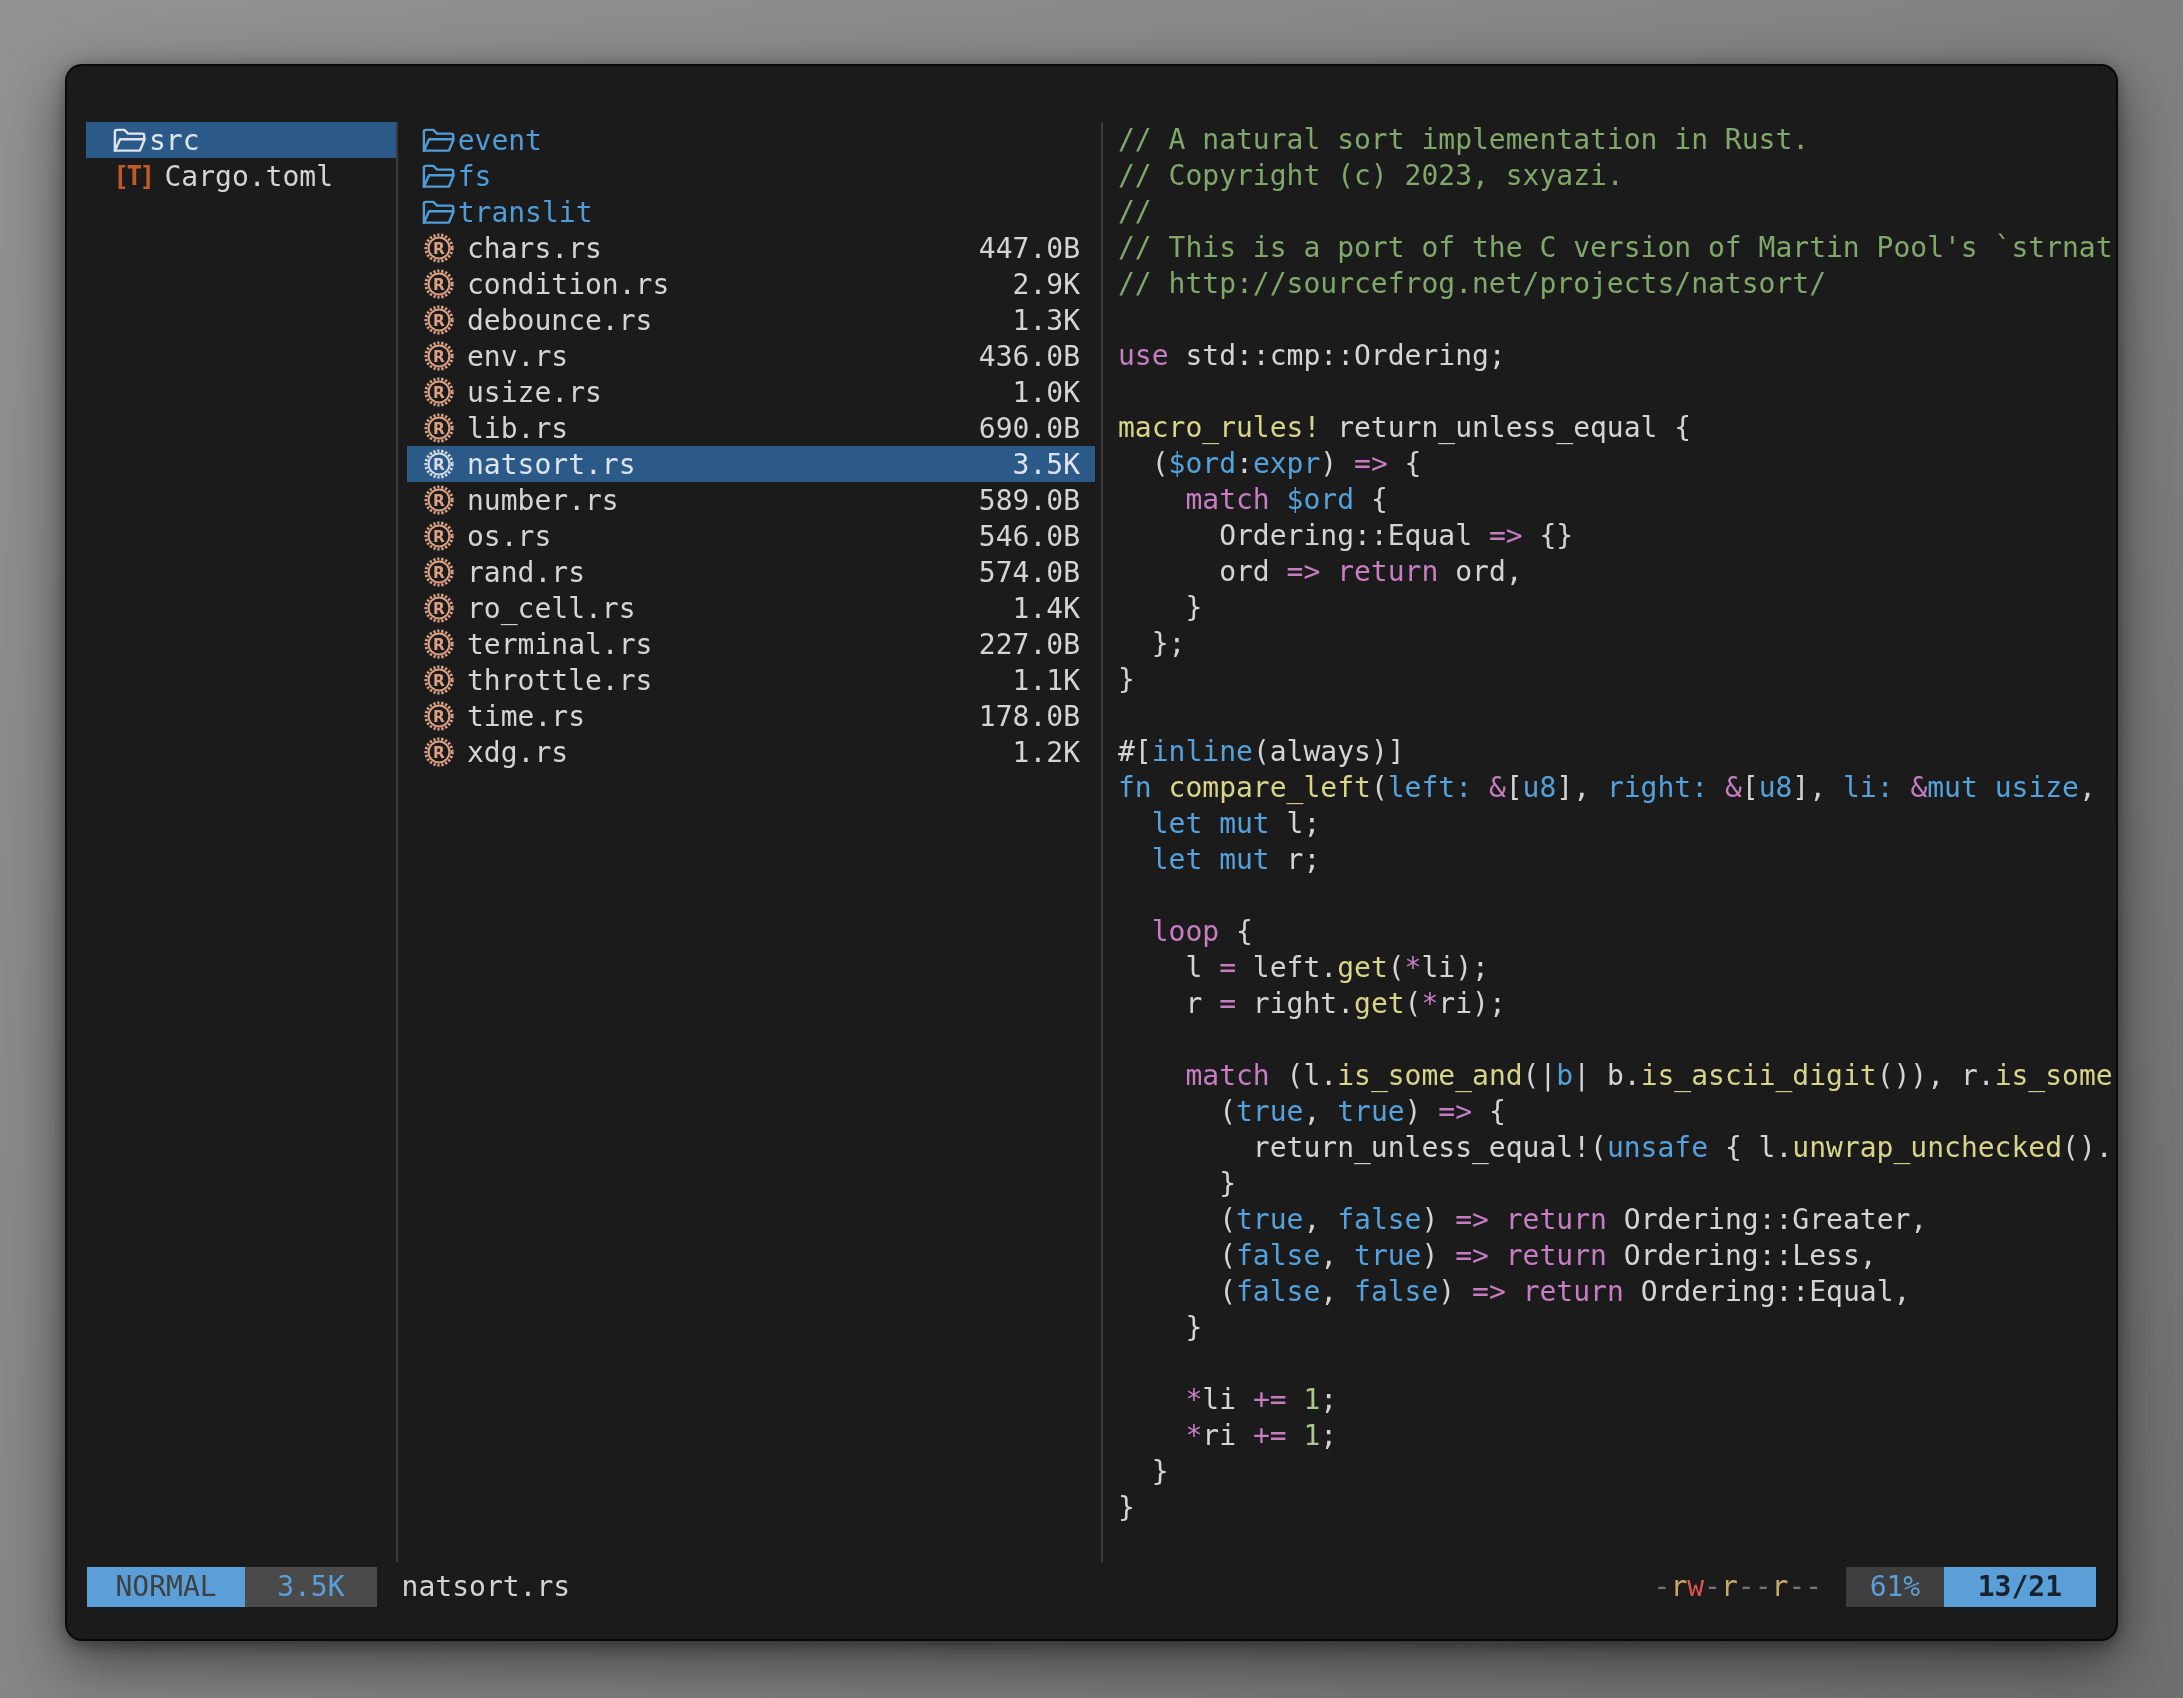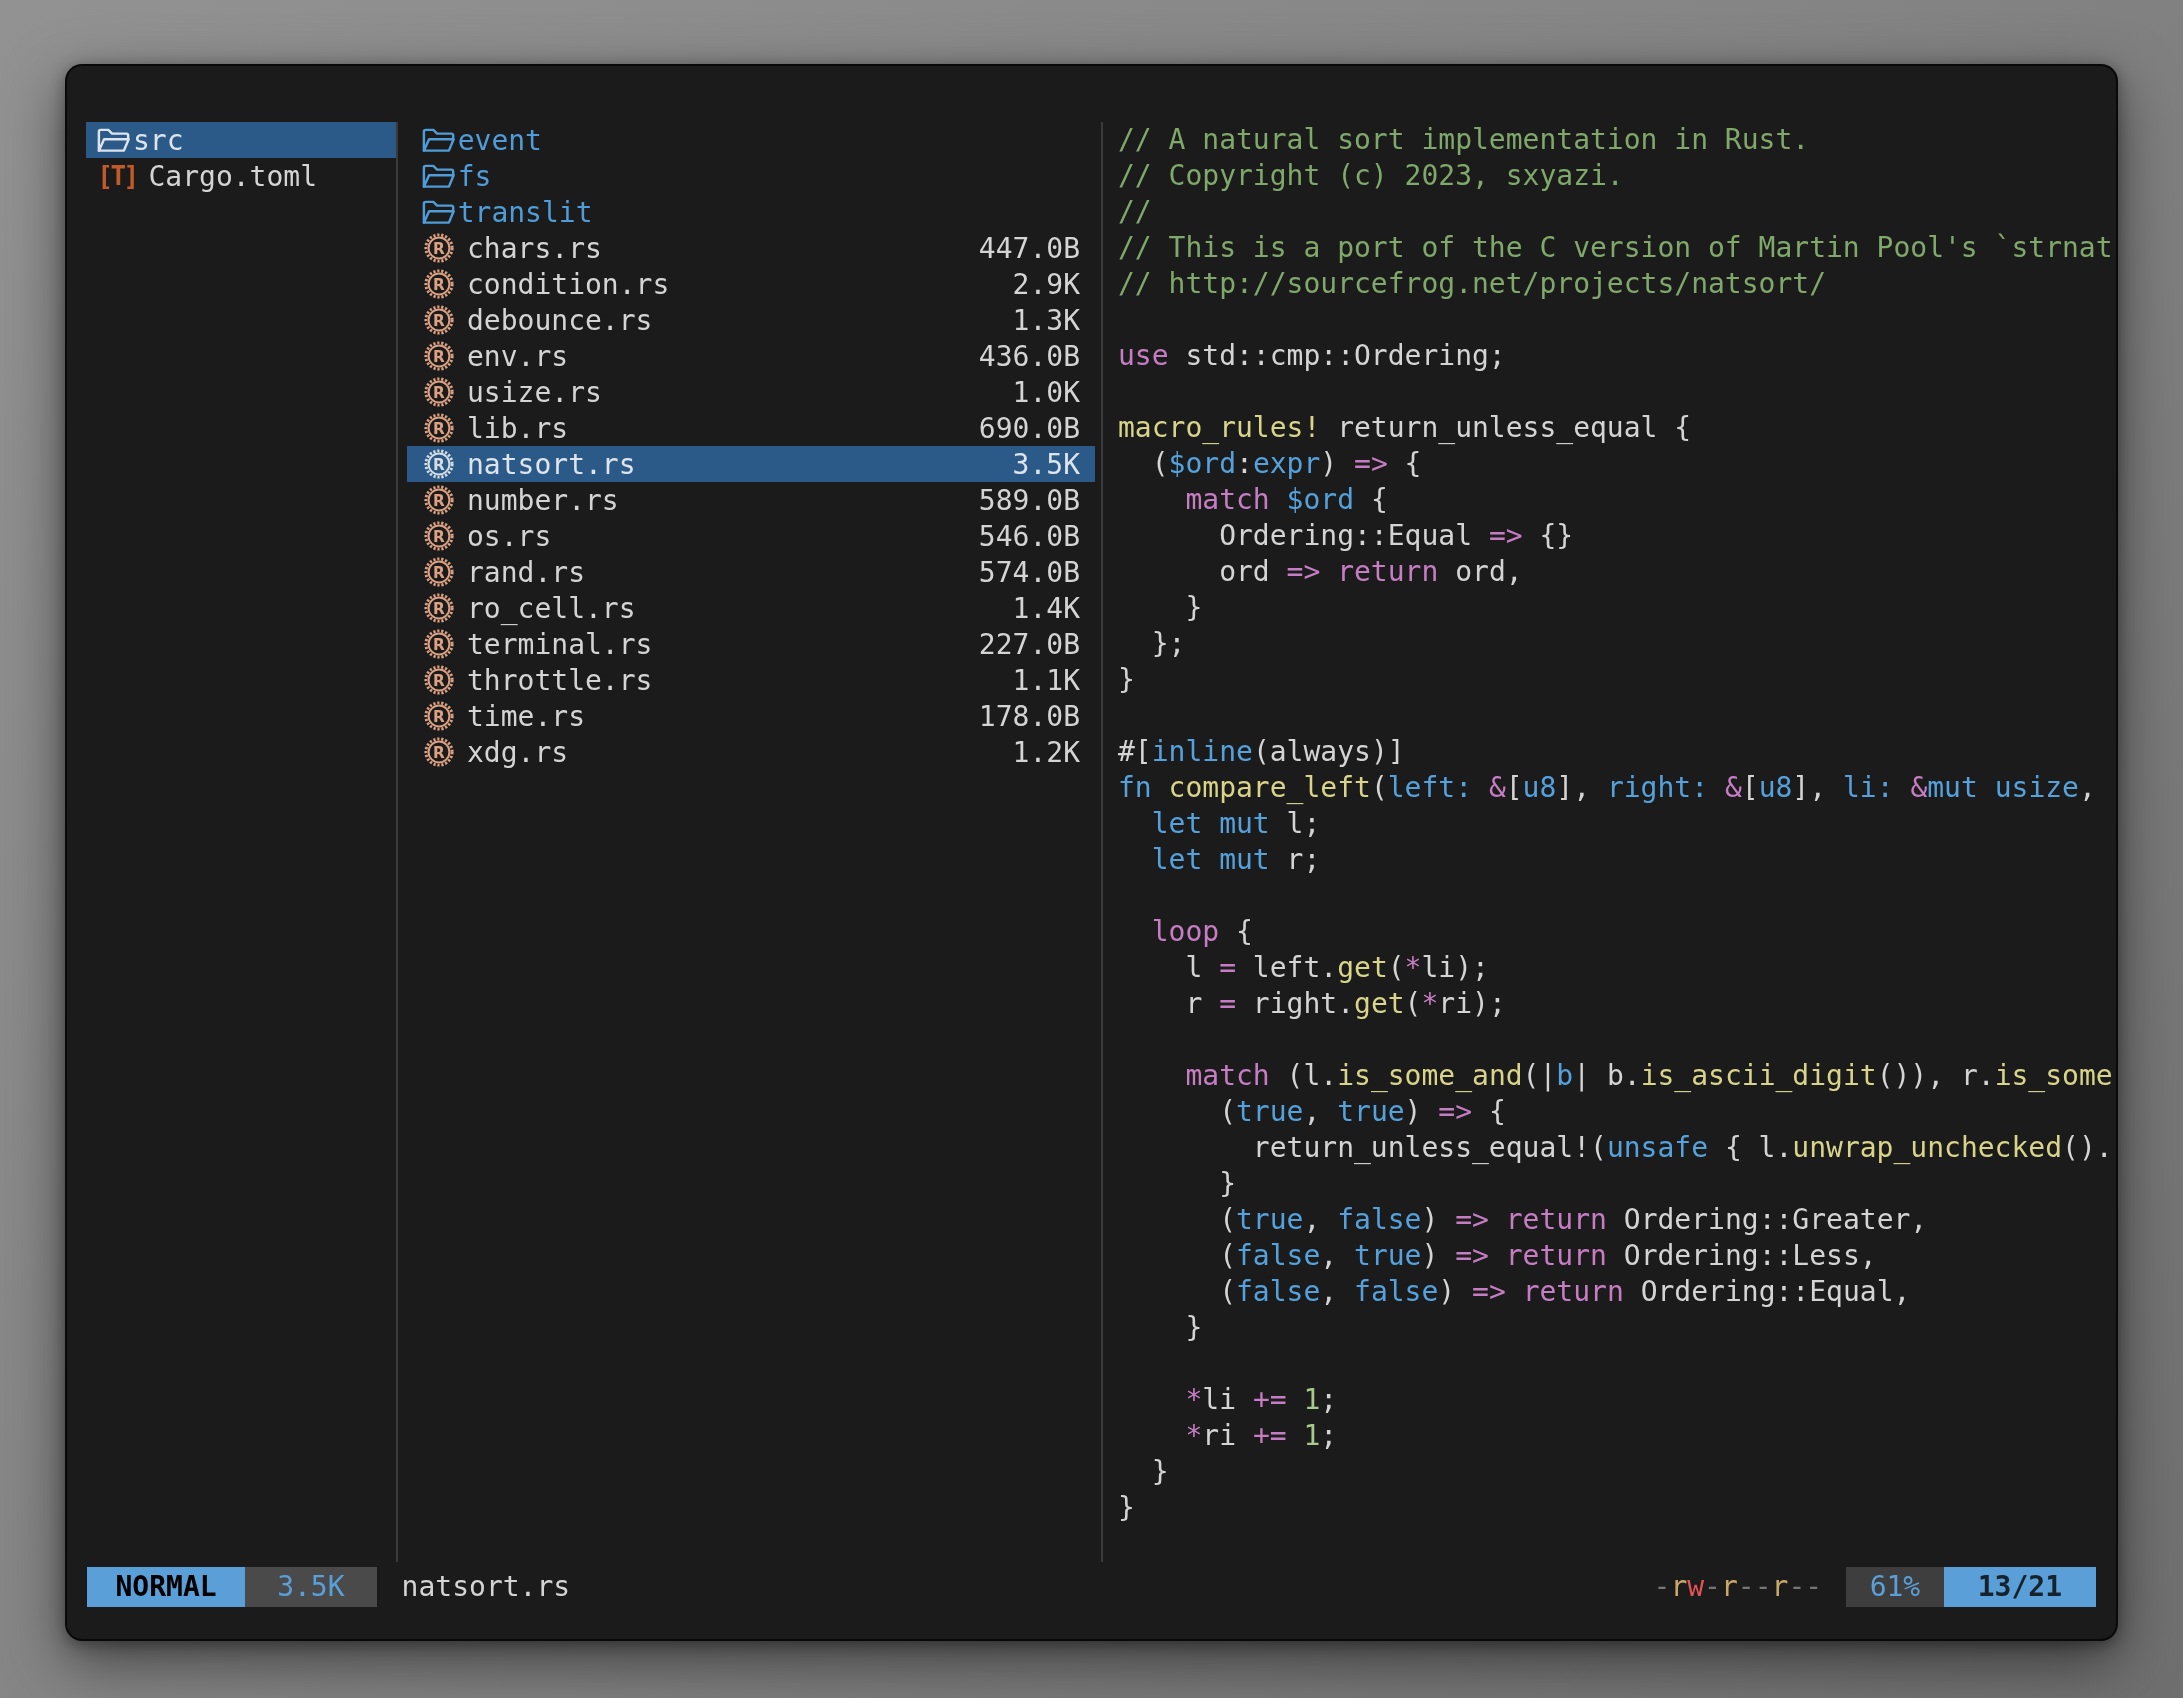--- a/index.html
+++ b/index.html
@@ -23,21 +23,21 @@
   }
   .pane{position:absolute;top:56px;font-size:28px;color:var(--fg)}
   .pane-left{left:19.3px;width:310px}
   .pane-mid{left:340px;width:688px}
   .pane-code{left:1051px;width:995px;height:1426px;overflow:hidden;white-space:pre}
   .vdiv{position:absolute;top:56px;width:1.7px;height:1440px;background:var(--divider)}
   .vdiv-1{left:329px}
   .vdiv-2{left:1034px}
 
   .prow{height:36px;display:flex;align-items:center;white-space:pre;cursor:pointer}
-  .pane-left .prow{padding-left:11px}
+  .pane-left .prow{padding-left:27px}
   .pane-mid .prow{padding:0 15px}
   .prow.selected{background:var(--selection)}
   .prow .label{color:var(--fg)}
   .prow .label.blue{color:var(--folder)}
   .prow.selected .label,.prow.selected .label.blue{color:var(--selfg)}
   .prow .spacer{flex:1}
   .prow .size{color:var(--fg)}
   .prow.selected .size{color:var(--selfg)}
   .icon{display:inline-flex;align-items:center;justify-content:center;flex:none}
   .folder-icon{color:var(--folder);margin-right:1.7px}
@@ -46,21 +46,21 @@
   .prow.selected .rust-icon{color:#d6dce3}
   .toml-icon{color:var(--toml);font-weight:bold;letter-spacing:-2.5px;margin-right:11.7px;font-size:26px}
 
   .code-line{height:36px;line-height:36px;white-space:pre}
   .c-g{color:var(--comment)} .c-m{color:var(--magenta)} .c-y{color:var(--yellow)}
   .c-b{color:var(--blue)} .c-w{color:var(--fg)} .c-n{color:var(--number)}
 
   .statusbar{position:absolute;left:20px;right:20px;top:1501px;height:40px;
     display:flex;align-items:stretch;font-size:28px;line-height:40px;white-space:pre}
   .chip{display:inline-block;height:40px}
-  .chip.mode{background:var(--accent);color:#000000;font-weight:bold;padding:0 28.5px}
+  .chip.mode{background:var(--accent);color:#404040;font-weight:normal;padding:0 28.5px}
   .chip.filesize{background:var(--chipgray);color:var(--accent);padding:0 32px}
   .fname{color:var(--fg);margin-left:25px}
   .flex-spacer{flex:1}
   .perms{margin-right:24px}
   .perms .p-r{color:var(--permr)} .perms .p-w{color:var(--permw)} .perms .p-d{color:var(--permd)}
   .chip.percent{background:var(--chipgray2);color:var(--accent);padding:0 23.5px}
   .chip.position{background:var(--accent);color:#16222c;font-weight:bold;padding:0 34px}
 </style>
 </head>
 <body>

